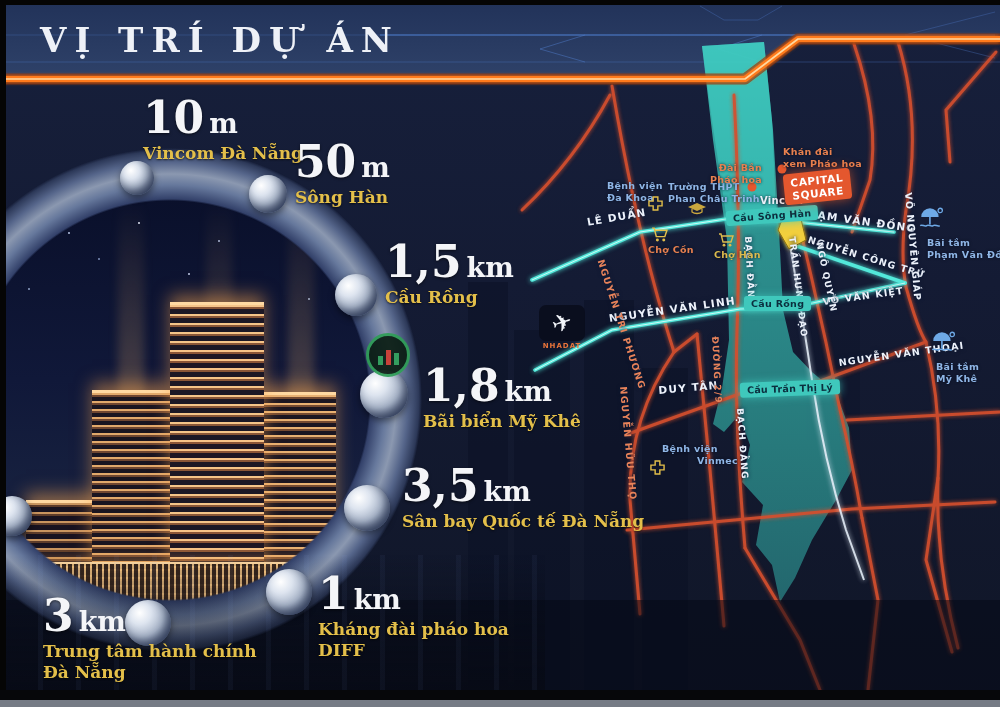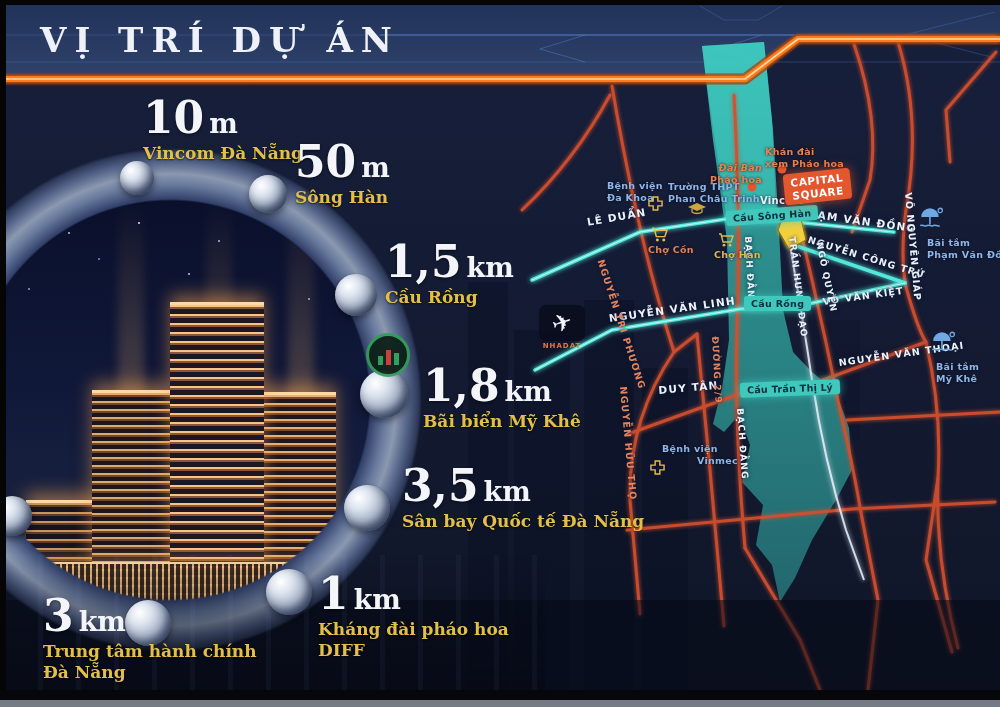--- a/index.html
+++ b/index.html
@@ -310,26 +310,26 @@
   <div class="poi orange" style="left:648px;top:244px;">Chợ Cồn</div>
   <div class="icon" style="left:718px;top:233px;">
     <svg width="16" height="14" viewBox="0 0 16 14">
         <path d="M1 1h2l2 8h8l2-6H4" fill="none" stroke="#dcbb4d" stroke-width="1.4"></path>
         <circle cx="6" cy="12.2" r="1.4" fill="#dcbb4d"></circle>
         <circle cx="12" cy="12.2" r="1.4" fill="#dcbb4d"></circle>
       </svg>
   </div>
   <div class="poi yellow" style="left:714px;top:249px;">Chợ Hàn</div>
   <div class="poi white" style="left:760px;top:194px;">Vincom</div>
-  <div class="poi orange" style="left:765px;top:146px;">
+  <div class="poi orange" style="left:783px;top:146px;">
     <span style="display:block;">Khán đài</span>
     <span style="display:block;">xem Pháo hoa</span>
   </div>
   <div class="poi orange" style="left:710px;top:162px;text-align:right;">
-    <span style="display:block;font-style:italic;">Đài Bắn</span>
+    <span style="display:block;">Đài Bắn</span>
     <span style="display:block;">Pháo hoa</span>
   </div>
   <div class="badge-cs">
     <span style="display:block;">CAPITAL</span>
     <span style="display:block;">SQUARE</span>
   </div>
   <div class="icon" style="left:918px;top:206px;">
     <svg width="26" height="24" viewBox="0 0 24 20">
         <path d="M3 9a8 8 0 0 1 16 0z" fill="#6ea9e6"></path>
         <path d="M11 9v7" stroke="#6ea9e6" stroke-width="1.5"></path>

